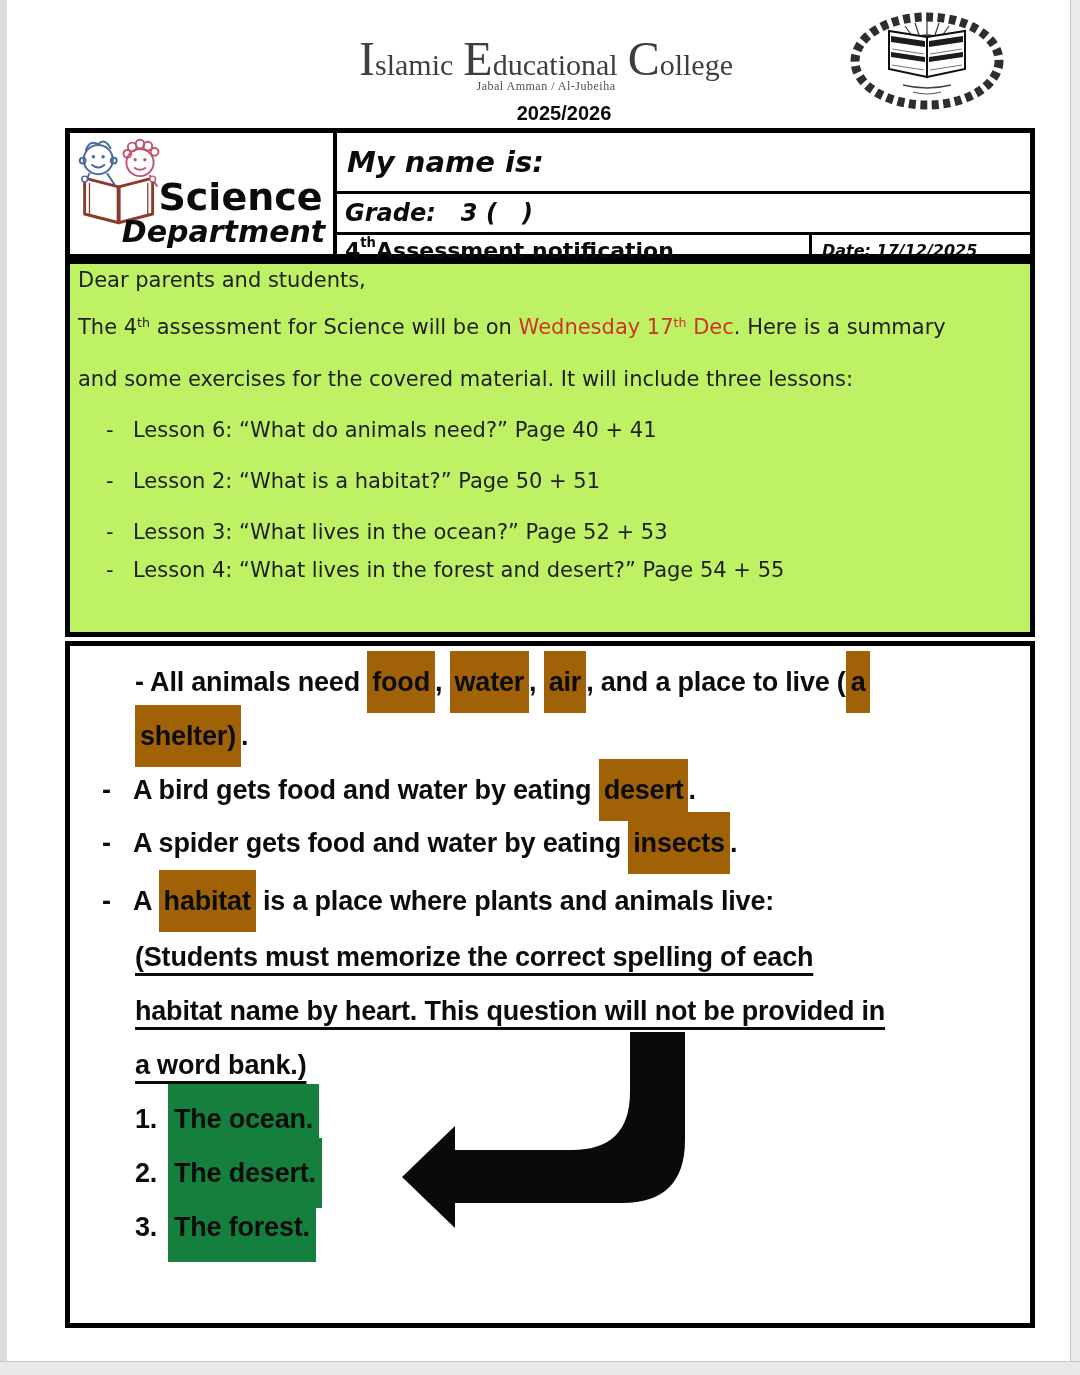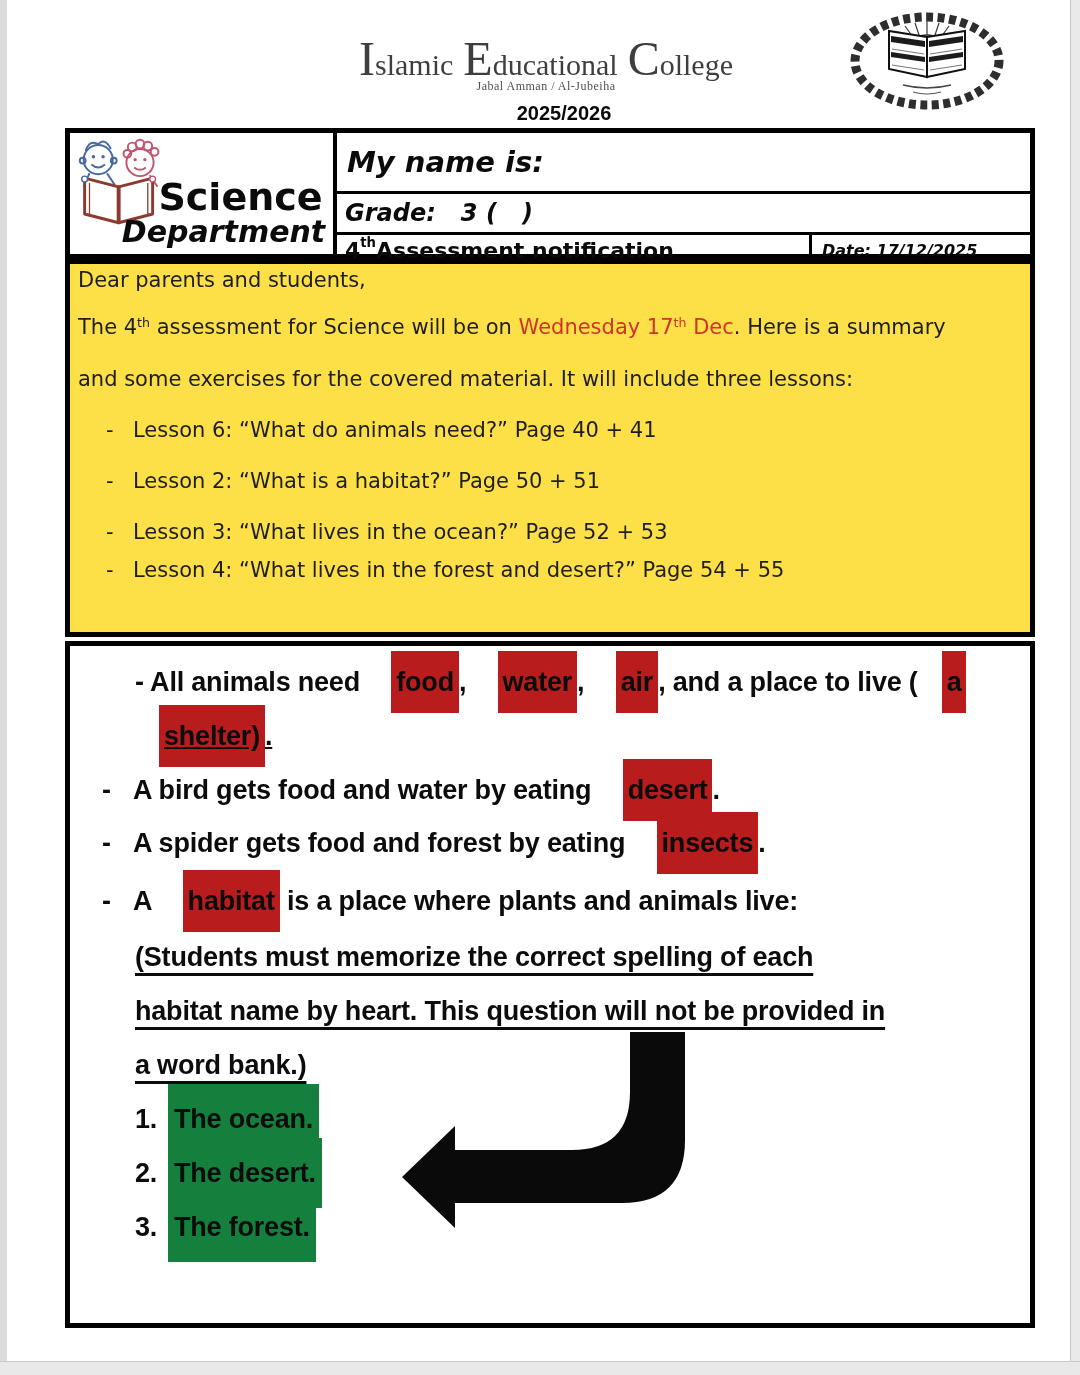--- a/index.html
+++ b/index.html
@@ -24,29 +24,29 @@
   .dept-l2{position:absolute;left:46px;top:81px;width:215px;text-align:center;font-style:italic;font-weight:700;font-size:30px;color:#0b0b0b;}
   .rows{position:absolute;left:267px;top:0;width:693px;height:121px;}
   .row1{height:61px;border-bottom:3px solid #000;display:flex;align-items:center;padding-left:10px;box-sizing:border-box;}
   .row1 span{font-style:italic;font-weight:700;font-size:29px;color:#0b0b0b;}
   .row2{height:41px;border-bottom:3px solid #000;display:flex;align-items:center;padding-left:8px;box-sizing:border-box;}
   .row2 span{font-style:italic;font-weight:700;font-size:24px;color:#0b0b0b;white-space:pre;}
   .row3{height:30px;display:flex;}
   .row3-left{width:475px;border-right:3px solid #000;display:flex;align-items:center;padding-left:8px;box-sizing:border-box;font-weight:700;font-size:22px;color:#0b0b0b;}
   .row3-right{flex:1;display:flex;align-items:center;padding-left:10px;font-style:italic;font-weight:700;font-size:16px;color:#0b0b0b;}
   
-  .notice-box{left:65px;top:259px;width:970px;height:378px;border:5px solid #000;box-sizing:border-box;background:#fde047;}
+  .notice-box{left:65px;top:259px;width:970px;height:378px;border:5px solid #000;box-sizing:border-box;background:#bef264;}
   .letter-line{position:absolute;font-size:21px;color:#1e1e1e;white-space:nowrap;}
   .lesson-row{position:absolute;font-size:21px;color:#1e1e1e;white-space:nowrap;}
   .lesson-dash{display:inline-block;width:27px;}
   
   .summary-box{left:65px;top:641px;width:970px;height:687px;border:5px solid #000;box-sizing:border-box;background:#fff;}
   .sum-line{position:absolute;font-family:"Liberation Sans",sans-serif;font-weight:700;font-size:27px;letter-spacing:-.2px;color:#0c0c0c;white-space:nowrap;line-height:1.25;}
   .sum-dash{display:inline-block;width:31px;}
-  .hl{background:#b91c1c;padding:16px 5px;margin-left:24px;}
+  .hl{background:#a16207;padding:16px 5px;}
   .red{color:#cf342b;}
   .sup{font-size:60%;position:relative;top:-.55em;}
   .note{text-decoration:underline;text-decoration-thickness:3px;text-underline-offset:7px;}
   .hab-num{display:inline-block;width:33px;}
   .hab-text{background:#15803d;padding:20px 6px;}
   .arrow-svg{left:390px;top:1020px;width:310px;height:215px;}
 </style>
 </head>
 <body>
 
@@ -162,27 +162,27 @@
   <div class="lesson-row" style="left:36px;top:256px;">
     <span class="lesson-dash">-</span><span>Lesson 3: “What lives in the ocean?” Page 52 + 53</span>
   </div>
   <div class="lesson-row" style="left:36px;top:294px;">
     <span class="lesson-dash">-</span><span>Lesson 4: “What lives in the forest and desert?” Page 54 + 55</span>
   </div>
 </div>
 
 <div class="abs summary-box">
   <div class="sum-line" style="left:65px;top:20px;"><span>- All animals need </span><span class="hl">food</span><span>, </span><span class="hl">water</span><span>, </span><span class="hl">air</span><span>, and a place to live (</span><span class="hl">a</span></div>
-  <div class="sum-line" style="left:65px;top:74px;text-decoration:underline;"><span class="hl">shelter)</span><span>.</span></div>
+  <div class="sum-line" style="left:65px;top:74px;"><span class="hl">shelter)</span><span>.</span></div>
 
   <div class="sum-line" style="left:32px;top:128px;">
     <span class="sum-dash">-</span><span><span>A bird gets food and water by eating </span><span class="hl">desert</span><span>.</span></span>
   </div>
   <div class="sum-line" style="left:32px;top:181px;">
-    <span class="sum-dash">-</span><span><span>A spider gets food and forest by eating </span><span class="hl">insects</span><span>.</span></span>
+    <span class="sum-dash">-</span><span><span>A spider gets food and water by eating </span><span class="hl">insects</span><span>.</span></span>
   </div>
   <div class="sum-line" style="left:32px;top:239px;">
     <span class="sum-dash">-</span><span><span>A </span><span class="hl">habitat</span><span> is a place where plants and animals live:</span></span>
   </div>
 
   <div class="sum-line note" style="left:65px;top:295px;">(Students must memorize the correct spelling of each</div>
   <div class="sum-line note" style="left:65px;top:349px;">habitat name by heart. This question will not be provided in</div>
   <div class="sum-line note" style="left:65px;top:403px;">a word bank.)</div>
 
   <div class="sum-line" style="left:65px;top:457px;">

